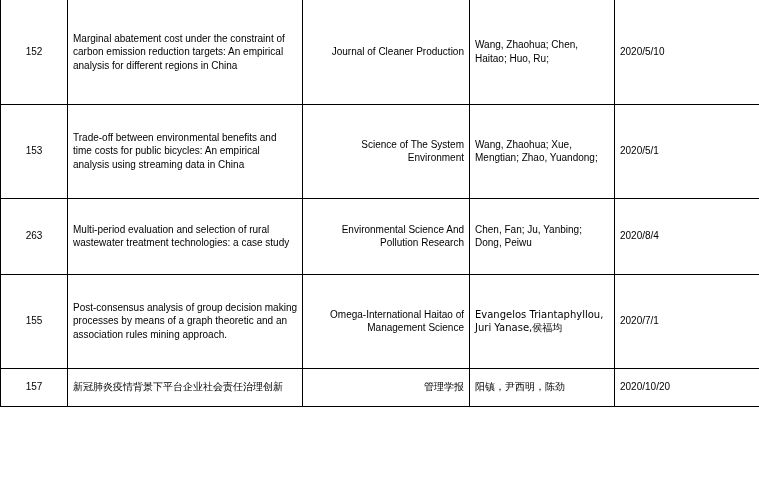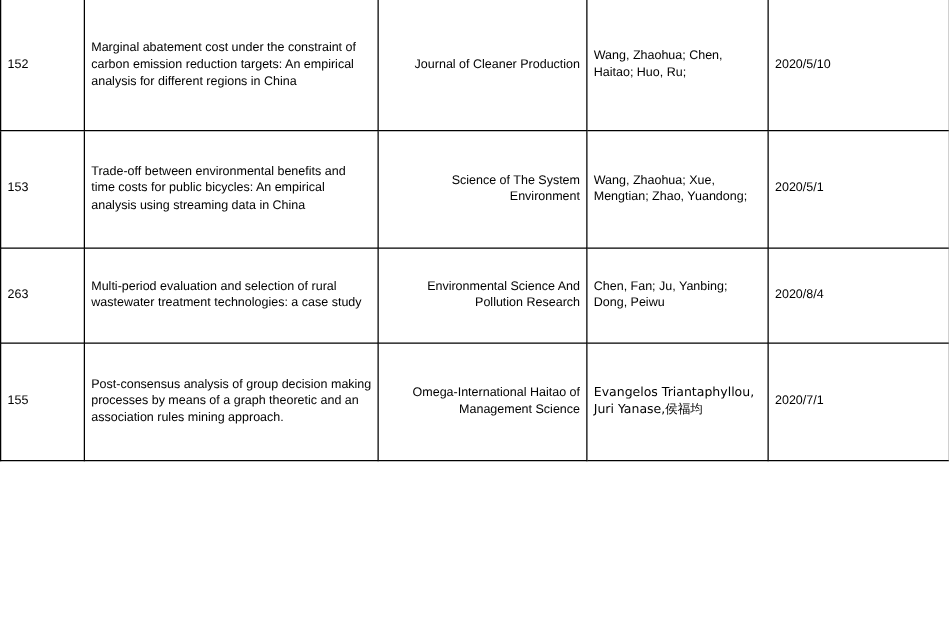--- a/index.html
+++ b/index.html
@@ -35,20 +35,21 @@
     overflow-wrap: break-word;
   }
   
   col.c-index { width: 67px; }
   col.c-title { width: 235px; }
   col.c-journal { width: 167px; }
   col.c-authors { width: 145px; }
   col.c-date { width: 145px; }
 
   td.index-cell {
+    text-align: center;
     font-size: 13px;
     margin-left: 34px;
   }
   td.title-cell {
     text-align: left;
   }
   td.journal-cell {
     text-align: right;
   }
   td.authors-cell {
@@ -105,17 +106,24 @@
 
       <tr style="height:94px;">
         <td class="index-cell">155</td>
         <td class="title-cell">Post-consensus analysis of group decision making processes by means of a graph theoretic and an association rules mining approach.</td>
         <td class="journal-cell">Omega-International Haitao of Management Science</td>
         <td class="authors-cell cjk">Evangelos Triantaphyllou, Juri Yanase,侯福均</td>
         <td class="date-cell">2020/7/1</td>
       </tr>
 
 
+      <tr style="height:38px;">
+        <td class="index-cell">157</td>
+        <td class="title-cell cjk">新冠肺炎疫情背景下平台企业社会责任治理创新</td>
+        <td class="journal-cell cjk">管理学报</td>
+        <td class="authors-cell cjk">阳镇，尹西明，陈劲</td>
+        <td class="date-cell">2020/10/20</td>
+      </tr>
 
 
     </tbody>
   </table>
 </div>
 
 </body></html>

